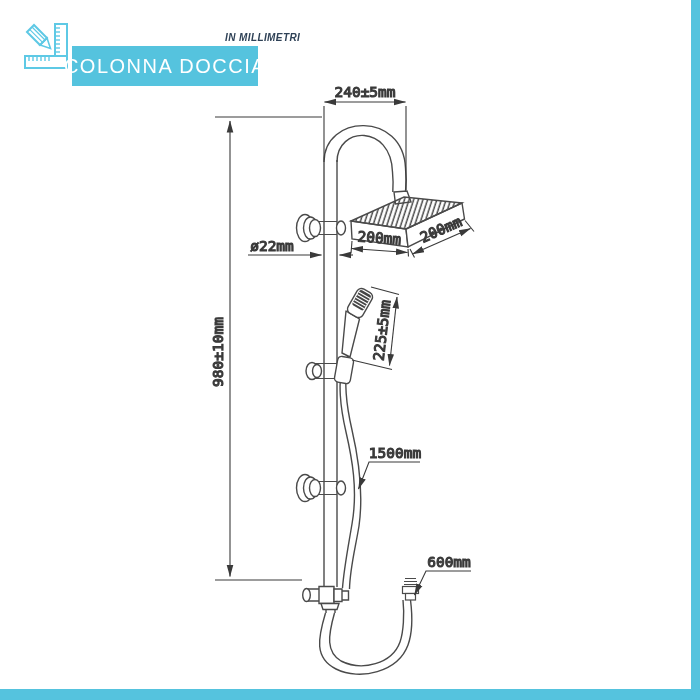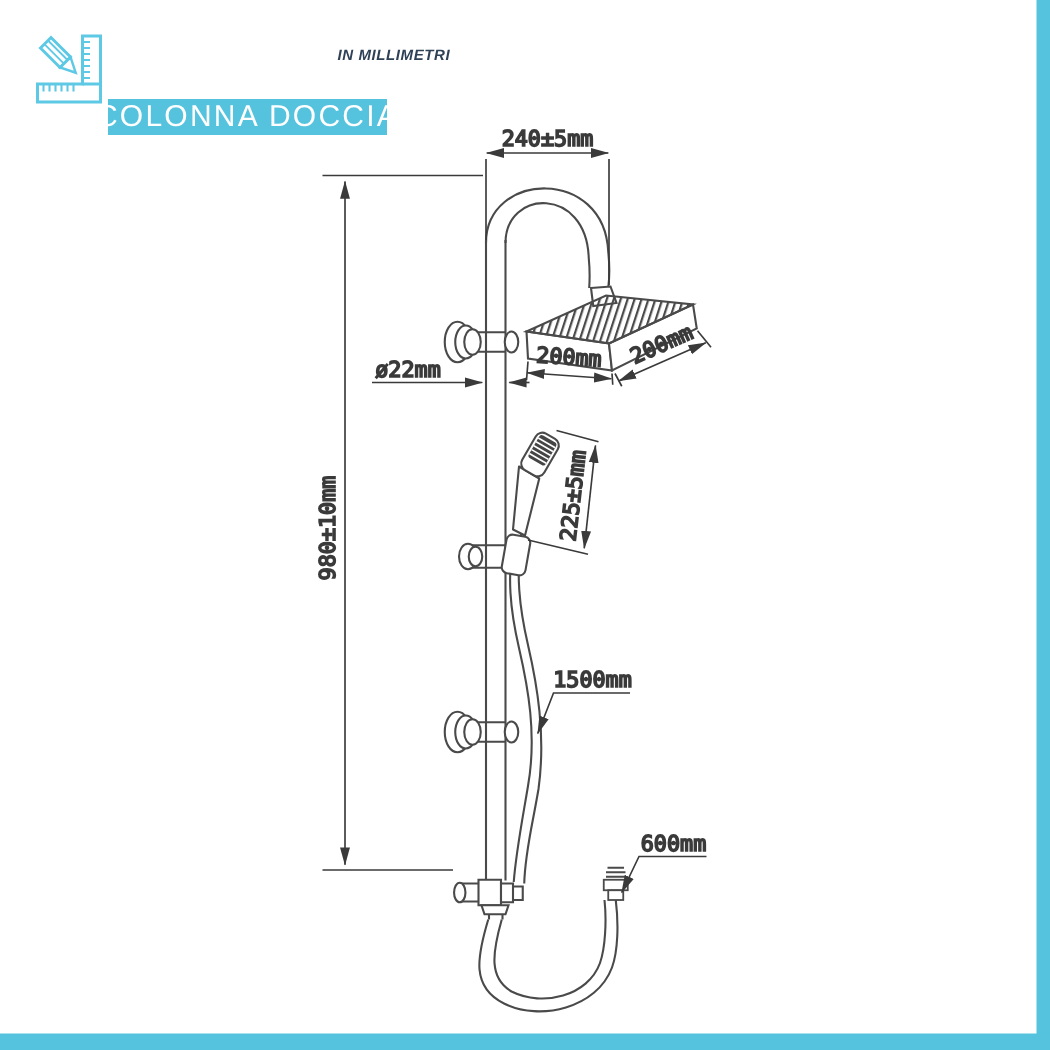--- a/index.html
+++ b/index.html
@@ -13,22 +13,22 @@
   .header-icon{position:absolute;left:23px;top:21px;width:48px;height:50px;}
   .header-title{
     position:absolute;left:88px;top:27px;font-size:16px;font-weight:bold;font-style:italic;
     color:#2e4156;letter-spacing:.5px;white-space:nowrap;
   }
   .header-sub{
     position:absolute;left:197px;top:32px;font-size:10px;font-weight:bold;font-style:italic;
     color:#2e4156;letter-spacing:.4px;white-space:nowrap;margin-left:28px;
   }
   .badge{
-    position:absolute;left:72px;top:46px;width:186px;height:24px;background:#55c3de;
-    display:flex;align-items:center;justify-content:center;margin-top:20px;
+    position:absolute;left:72px;top:46px;width:186px;height:40px;background:#55c3de;
+    display:flex;align-items:center;justify-content:center;
   }
   .badge span{color:#ffffff;font-size:20px;letter-spacing:1.5px;white-space:nowrap;}
   svg.drawing{position:absolute;left:0;top:0;}
   svg.drawing text{
     font-family:"DejaVu Sans Mono","Liberation Mono",monospace;
     font-size:14.5px;fill:#3a3a3a;
   }
 </style>
 </head>
 <body>

